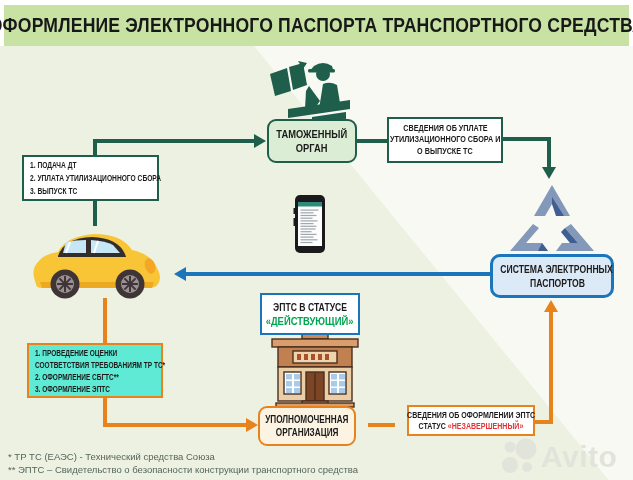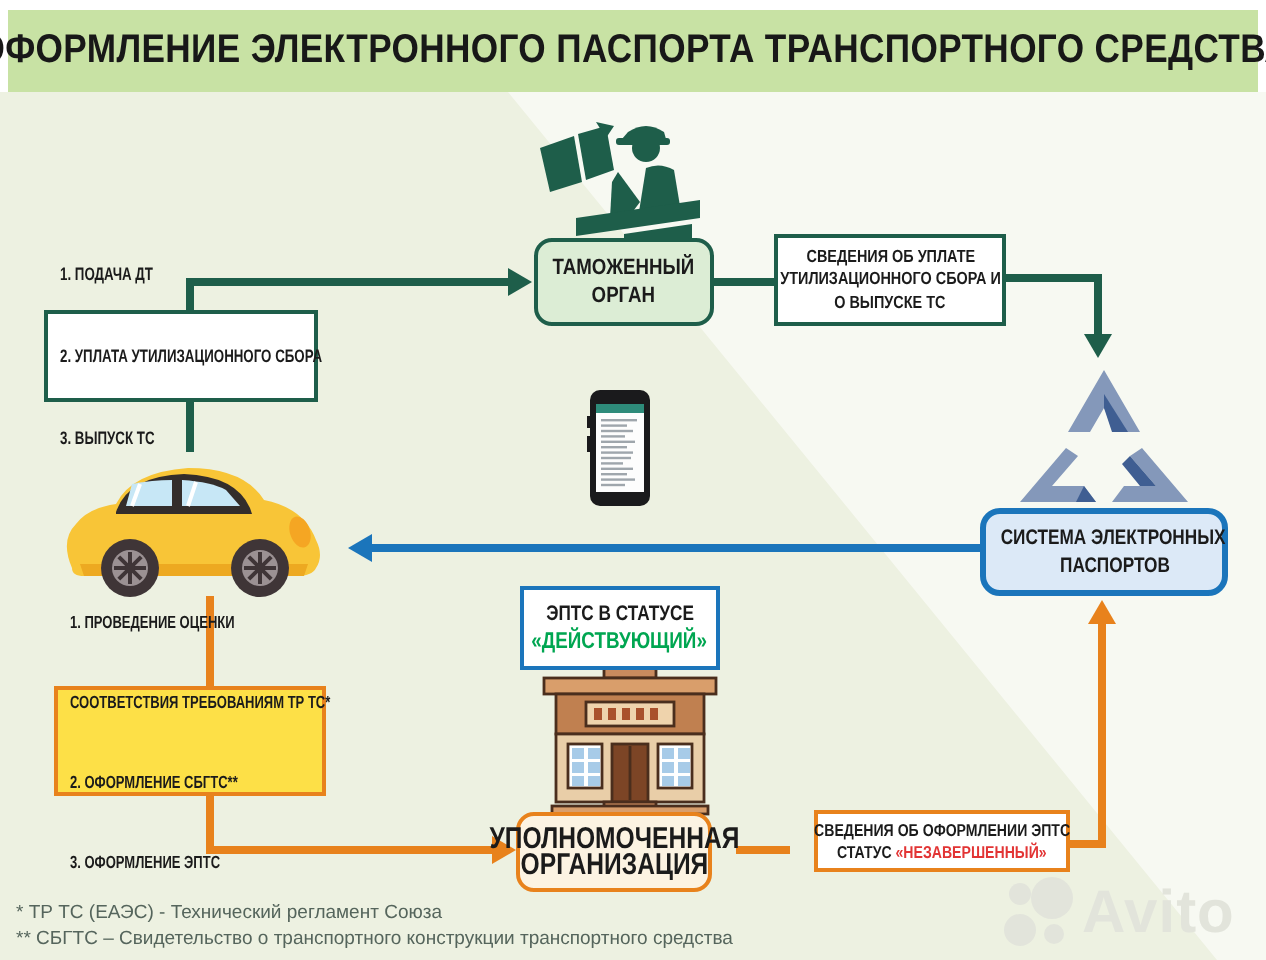--- a/index.html
+++ b/index.html
@@ -10,38 +10,38 @@
        clip-path:polygon(254px 0px,633px 0px,633px 464px);z-index:0;}
   #title-bar{position:absolute;left:4px;top:5px;width:625px;height:41px;background:#C8E2A4;
        display:flex;align-items:center;justify-content:center;z-index:3;}
   #title-bar .t{font-weight:bold;font-size:20px;color:#181818;white-space:nowrap;
        transform:scaleX(0.88);letter-spacing:0.2px;}
   svg.layer{position:absolute;left:0;top:0;z-index:1;}
   .icon-wrap{position:absolute;z-index:2;}
   .box{position:absolute;box-sizing:border-box;display:flex;flex-direction:column;align-items:center;
        justify-content:center;text-align:center;font-weight:bold;color:#1b1b1b;z-index:3;}
   .box .ln{white-space:nowrap;transform:scaleX(0.82);}
-  .box.lft{align-items:flex-start;padding-left:6px;gap:28px;}
+  .box.lft{align-items:flex-start;padding-left:6px;}
   .box.lft .ln{transform-origin:0 50%;transform:scaleX(0.74);}
   #customs-box{left:267px;top:119px;width:90px;height:44px;background:#DCEDD5;
        border:2.5px solid #1E5E4A;border-radius:9px;font-size:11px;line-height:14.5px;}
   #customs-box .ln{transform:scaleX(0.85);}
   #info1-box{left:387px;top:117px;width:116px;height:46px;background:#fff;
        border:2.5px solid #1E5E4A;font-size:8.8px;line-height:11.5px;}
   #steps1-box{left:22px;top:155px;width:137px;height:46px;background:#fff;
        border:2.5px solid #1E5E4A;font-size:9px;line-height:13px;}
   #eptc-box{left:260px;top:253px;width:100px;height:42px;background:#fff;
        border:2.5px solid #1B75BB;font-size:10.5px;line-height:14px;margin-top:40px;}
   #eptc-box .status{color:#00A651;font-size:11.5px;}
   #sep-box{left:490px;top:254px;width:124px;height:44px;background:#DCE9F7;
        border:3px solid #1B75BB;border-radius:10px;font-size:10.5px;line-height:14px;padding-left:10px;}
-  #steps2-box{left:27px;top:343px;width:136px;height:55px;background:#fde047;
+  #steps2-box{left:27px;top:343px;width:136px;height:55px;background:#5eead4;
        border:2.5px solid #E8821C;font-size:8.8px;line-height:12px;}
   #org-box{left:258px;top:406px;width:98px;height:40px;background:#FCF3E2;
-       border:2.5px solid #E8821C;border-radius:9px;font-size:15px;line-height:13.5px;}
+       border:2.5px solid #E8821C;border-radius:9px;font-size:10px;line-height:13.5px;}
   #info2-box{left:395px;top:405px;width:128px;height:31px;background:#fff;
        border:2.5px solid #E8821C;font-size:8.6px;line-height:11px;margin-left:12px;}
   #info2-box .status{color:#E23434;}
   #footnotes{position:absolute;left:8px;top:450px;z-index:3;font-size:9.5px;line-height:13px;
        color:#55655C;font-weight:normal;}
   #watermark{position:absolute;left:500px;top:436px;z-index:1;display:flex;align-items:center;}
   #watermark .wm-text{font-weight:bold;font-size:30px;color:#E2E4DB;letter-spacing:0.5px;
        margin-left:3px;line-height:30px;}
 </style>
 </head>
@@ -248,22 +248,22 @@
   <div class="ln">УПОЛНОМОЧЕННАЯ</div>
   <div class="ln">ОРГАНИЗАЦИЯ</div>
 </div>
 
 <div class="box" id="info2-box">
   <div class="ln">СВЕДЕНИЯ ОБ ОФОРМЛЕНИИ ЭПТС</div>
   <div class="ln"><span>СТАТУС </span><span class="status">«НЕЗАВЕРШЕННЫЙ»</span></div>
 </div>
 
 <div id="footnotes">
-  <div>* ТР ТС (ЕАЭС) - Технический регламент Союза</div>
-  <div>** СБГТС – Свидетельство о транспортного конструкции транспортного средства</div>
+  <div>* ТР ТС (ЕАЭС) - Технический средства Союза</div>
+  <div>** ЭПТС – Свидетельство о безопасности конструкции транспортного средства</div>
 </div>
 
 <div id="watermark">
   <svg width="38" height="42" viewBox="0 0 38 42">
     <g fill="#E2E4DB">
       <circle cx="10" cy="11" r="5.5"></circle>
       <circle cx="26" cy="13" r="10.5"></circle>
       <circle cx="10" cy="29" r="8"></circle>
       <circle cx="27" cy="31" r="5"></circle>
     </g>

